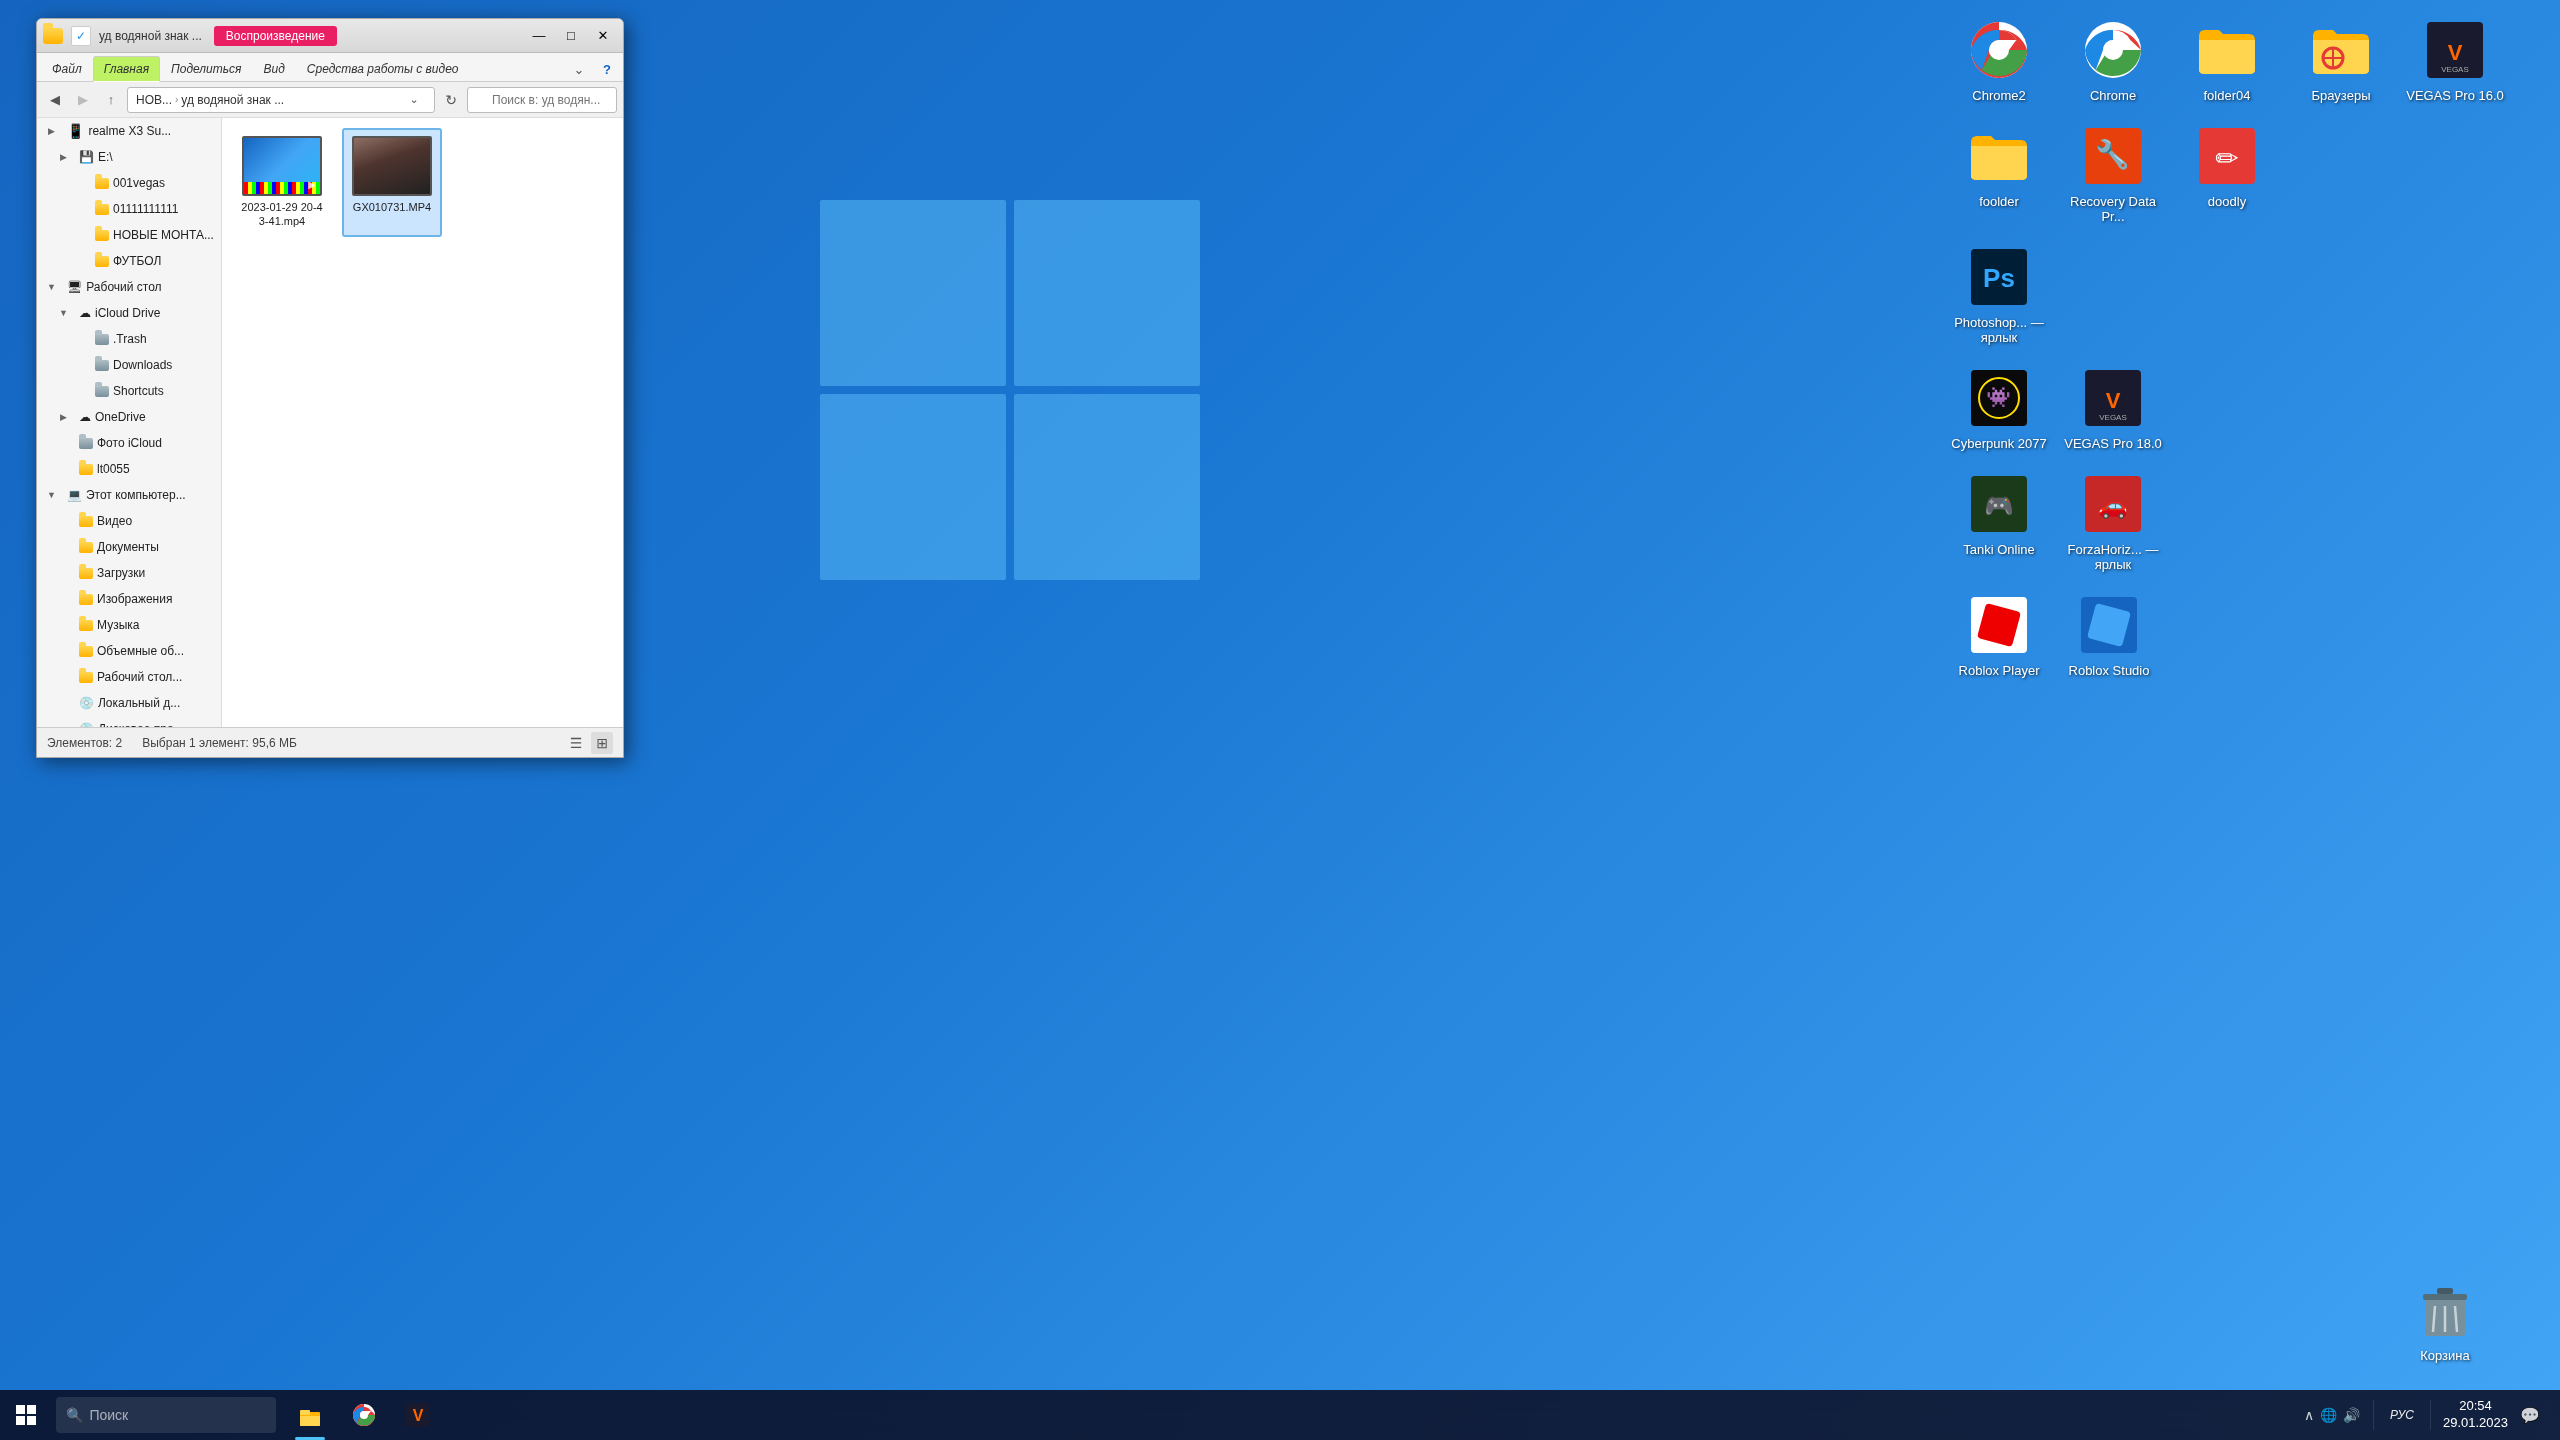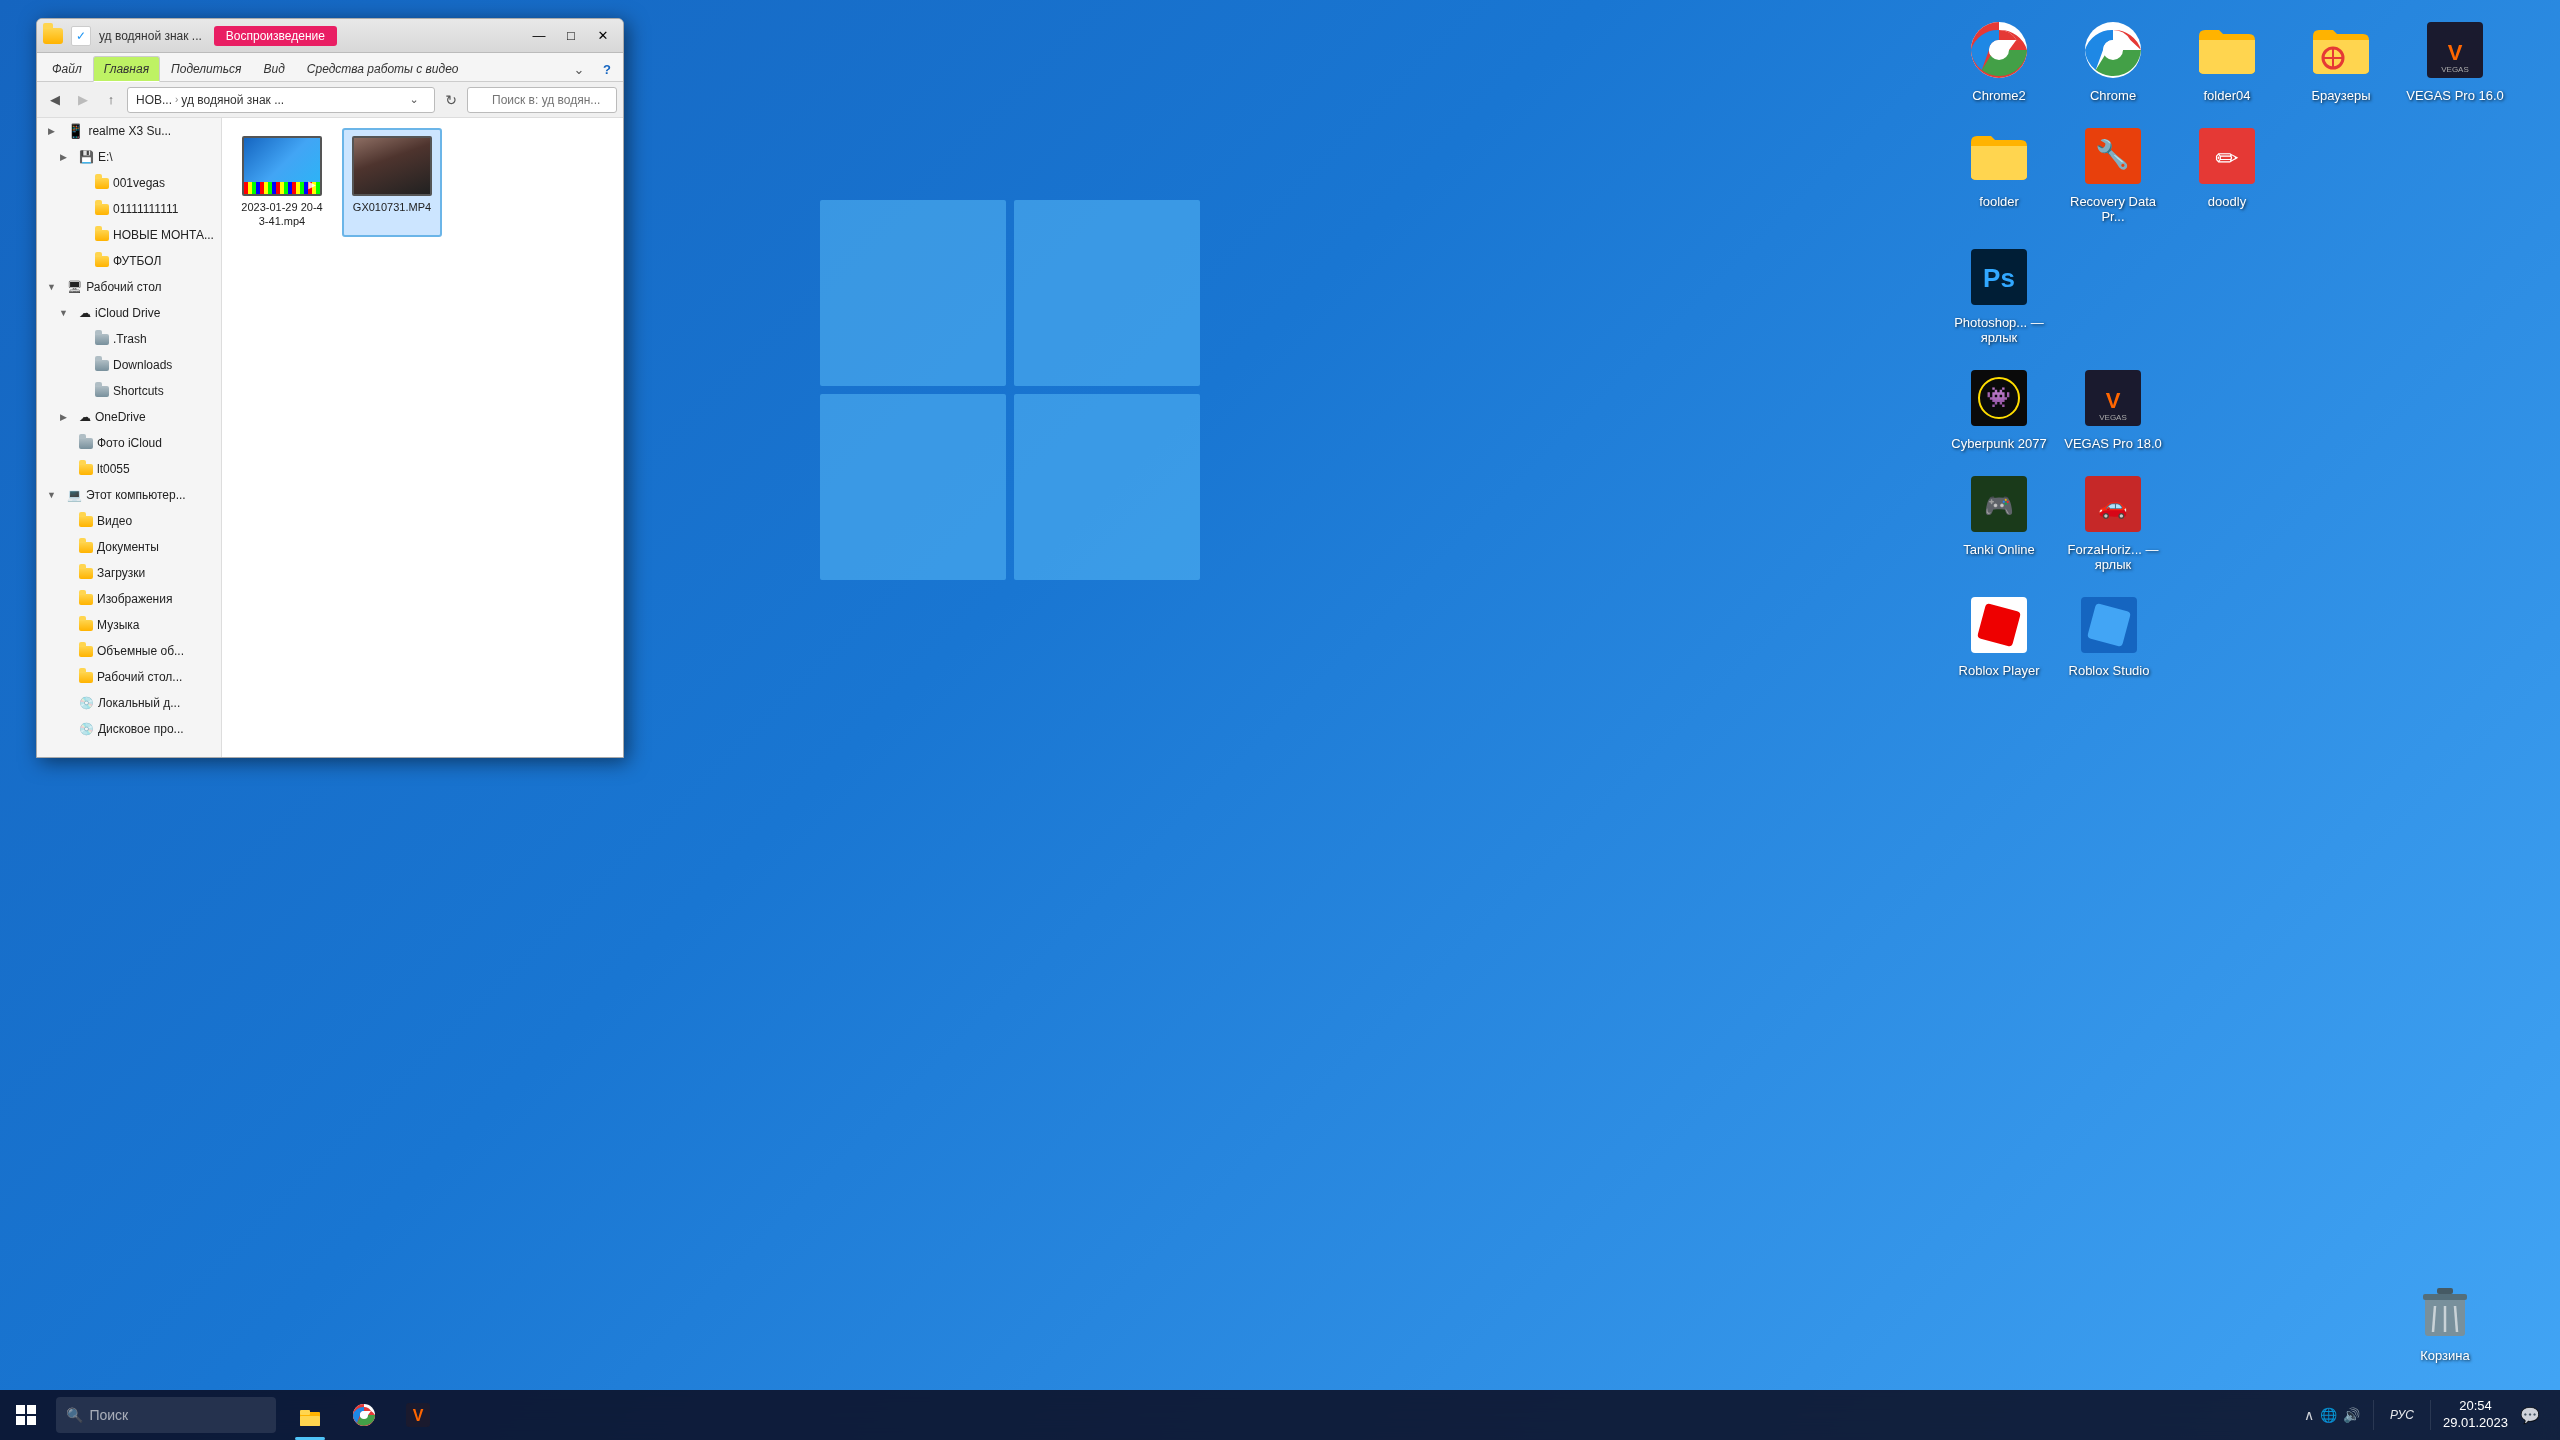--- a/index.html
+++ b/index.html
@@ -1053,20 +1053,28 @@
           <div class="file-thumbnail">
             <div class="video-thumb-2-img">
             </div>
           </div>
           <span class="file-name">GX010731.MP4</span>
         </div>
 
       </div>
     </div>
 
+    <div class="status-bar">
+      <span>Элементов: 2</span>
+      <span>Выбран 1 элемент: 95,6 МБ</span>
+      <div class="status-right">
+        <button class="view-btn">☰</button>
+        <button class="view-btn active">⊞</button>
+      </div>
+    </div>
 
   </div>
 
   <div class="taskbar">
     <div class="taskbar-start">
       <svg width="20" height="20" viewBox="0 0 20 20">
         <rect x="0" y="0" width="9" height="9" fill="#fff"></rect>
         <rect x="11" y="0" width="9" height="9" fill="#fff"></rect>
         <rect x="0" y="11" width="9" height="9" fill="#fff"></rect>
         <rect x="11" y="11" width="9" height="9" fill="#fff"></rect>

